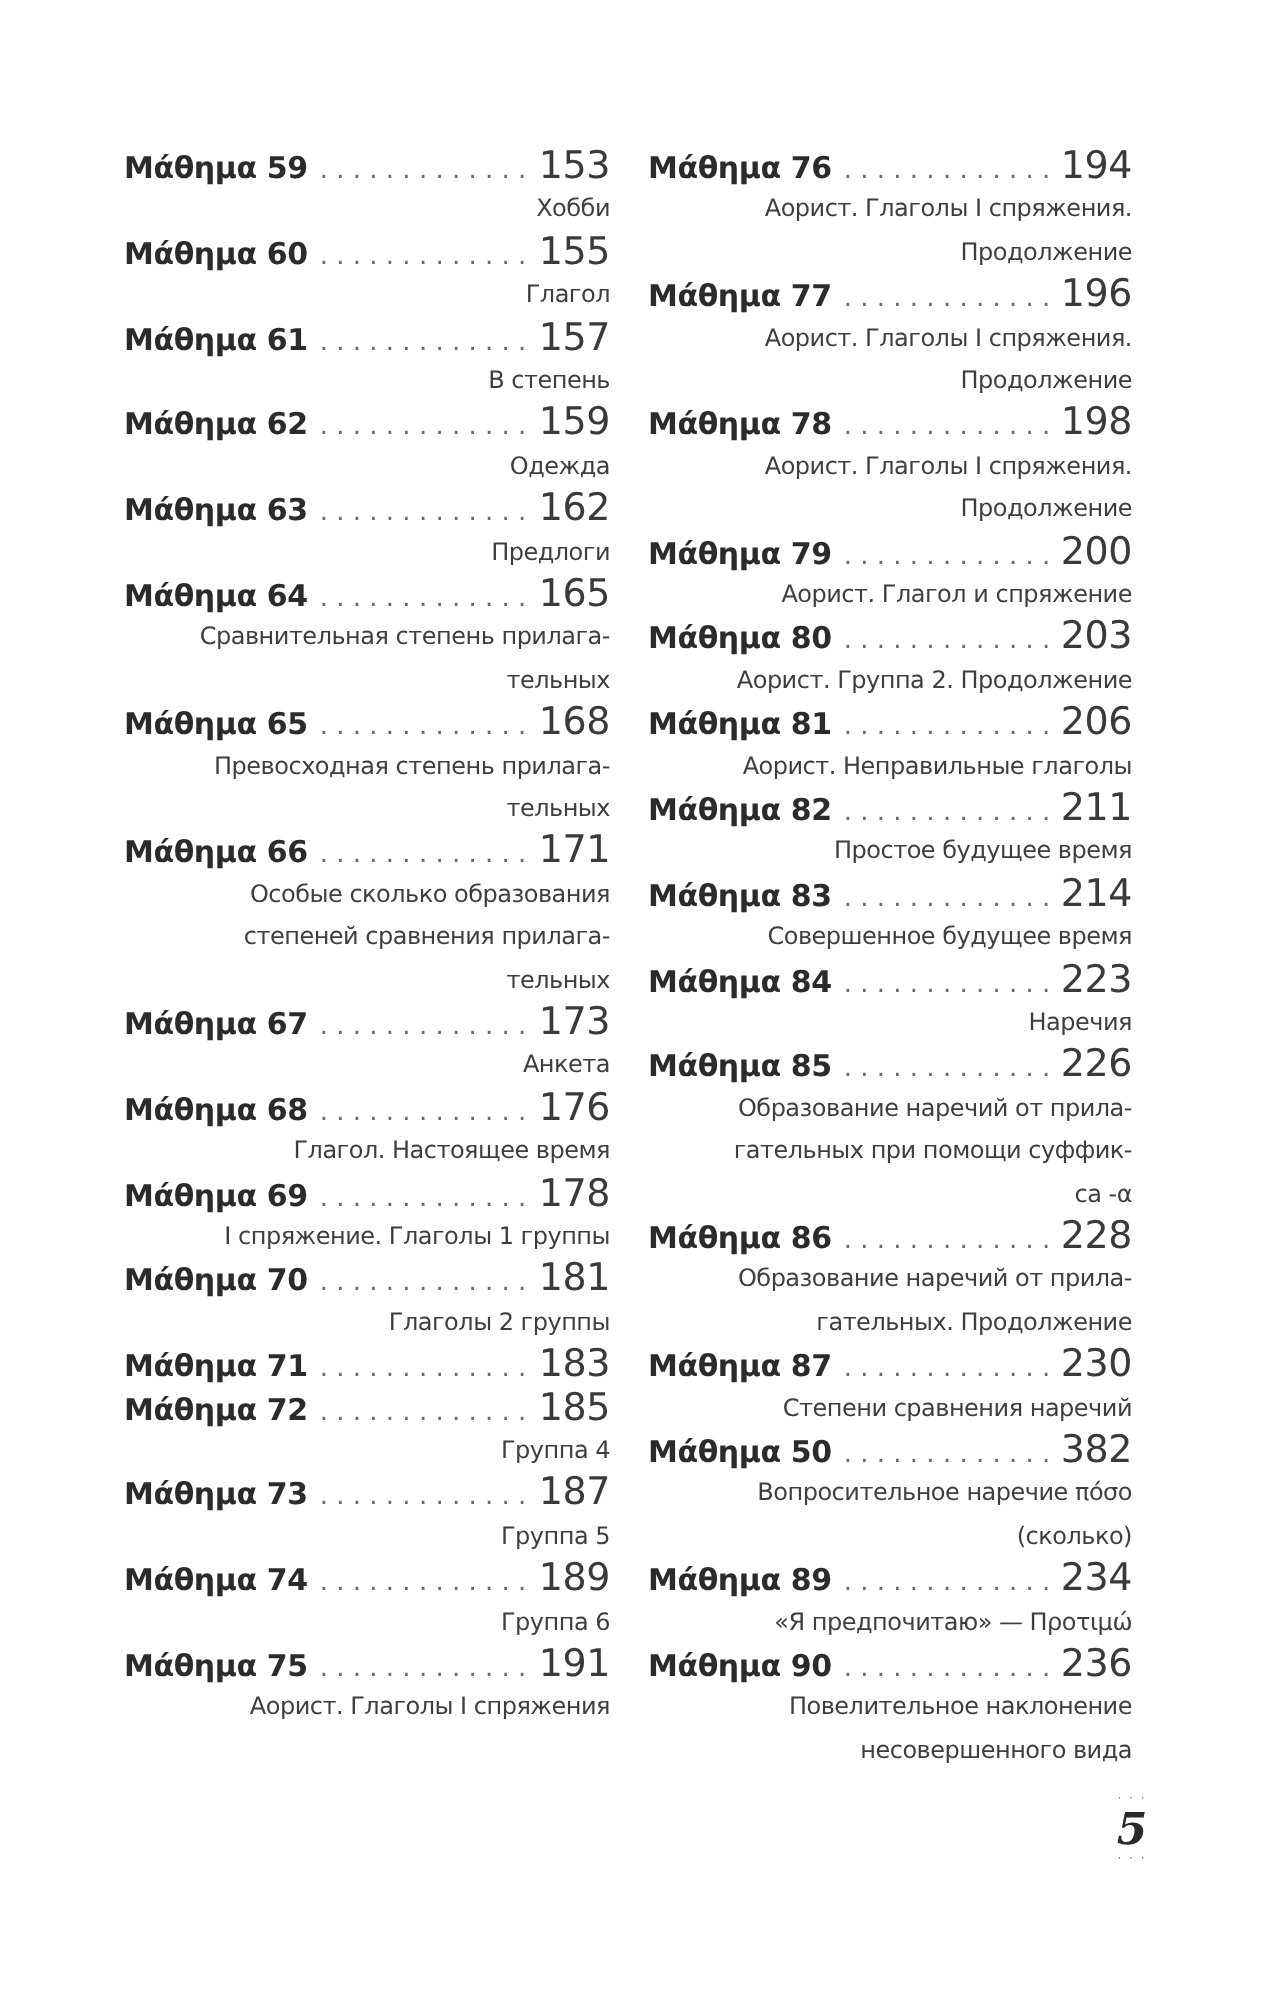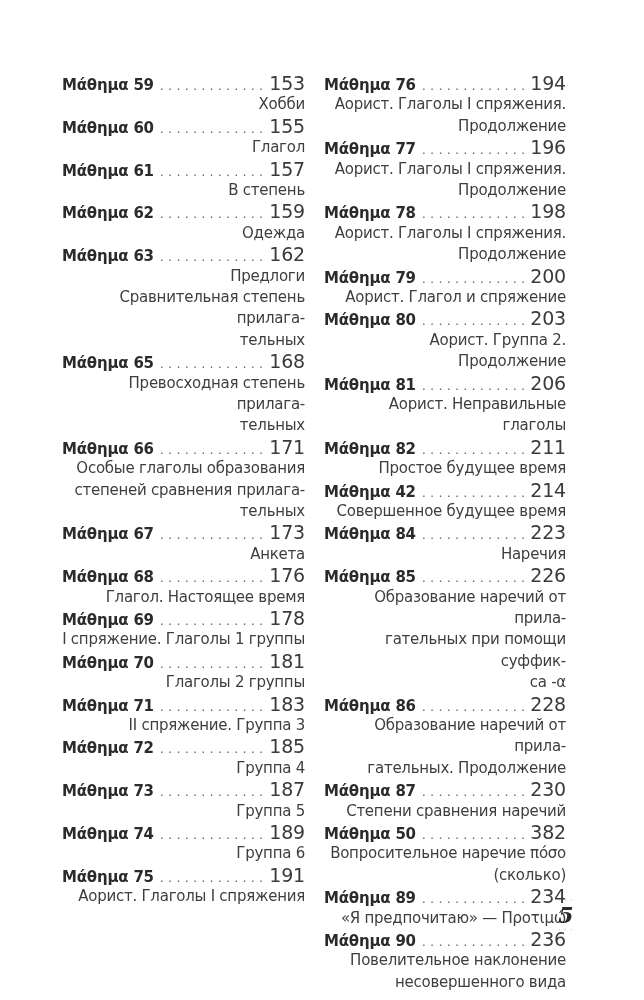--- a/index.html
+++ b/index.html
@@ -59,21 +59,21 @@
       content: ". . . . . . . . . . . . . . . . . . . . . . . . . . . . . . . . . . . . . . . . . . . .";
       letter-spacing: 0;
     }
     .page-num {
       flex: 0 0 auto;
       color: #3a3a3a;
       font-size: 19px;
       letter-spacing: -0.2px;
     }
     .entry-desc {
-      font-size: 15px;
+      font-size: 12px;
       line-height: 21.4px;
       color: #3e3e3e;
       letter-spacing: -0.25px;
       white-space: pre-line;
     }
     .folio {
       position: absolute;
       left: 555px;
       top: 897px;
       width: 22px;
@@ -133,39 +133,44 @@
   </div>
       <div class="entry">
     <div class="entry-head">
       <span class="entry-title">Μάθημα 63</span>
       <span class="leader"></span>
       <span class="page-num">162</span>
     </div>
     <div class="entry-desc">Предлоги</div>
   </div>
       <div class="entry">
+    <div class="entry-head">
+      <span class="entry-title">Μάθημα 64</span>
+      <span class="leader"></span>
+      <span class="page-num">165</span>
+    </div>
     <div class="entry-desc">Сравнительная степень прилага-
 тельных</div>
   </div>
       <div class="entry">
     <div class="entry-head">
       <span class="entry-title">Μάθημα 65</span>
       <span class="leader"></span>
       <span class="page-num">168</span>
     </div>
     <div class="entry-desc">Превосходная степень прилага-
 тельных</div>
   </div>
       <div class="entry">
     <div class="entry-head">
       <span class="entry-title">Μάθημα 66</span>
       <span class="leader"></span>
       <span class="page-num">171</span>
     </div>
-    <div class="entry-desc">Особые глаголы образования
+    <div class="entry-desc">Особые сколько образования
 степеней сравнения прилага-
 тельных</div>
   </div>
       <div class="entry">
     <div class="entry-head">
       <span class="entry-title">Μάθημα 67</span>
       <span class="leader"></span>
       <span class="page-num">173</span>
     </div>
     <div class="entry-desc">Анкета</div>
@@ -193,21 +198,20 @@
       <span class="page-num">181</span>
     </div>
     <div class="entry-desc">Глаголы 2 группы</div>
   </div>
       <div class="entry">
     <div class="entry-head">
       <span class="entry-title">Μάθημα 71</span>
       <span class="leader"></span>
       <span class="page-num">183</span>
     </div>
-    <div class="entry-desc">II спряжение. Группа 3</div>
   </div>
       <div class="entry">
     <div class="entry-head">
       <span class="entry-title">Μάθημα 72</span>
       <span class="leader"></span>
       <span class="page-num">185</span>
     </div>
     <div class="entry-desc">Группа 4</div>
   </div>
       <div class="entry">
@@ -290,21 +294,21 @@
       <div class="entry">
     <div class="entry-head">
       <span class="entry-title">Μάθημα 82</span>
       <span class="leader"></span>
       <span class="page-num">211</span>
     </div>
     <div class="entry-desc">Простое будущее время</div>
   </div>
       <div class="entry">
     <div class="entry-head">
-      <span class="entry-title">Μάθημα 42</span>
+      <span class="entry-title">Μάθημα 83</span>
       <span class="leader"></span>
       <span class="page-num">214</span>
     </div>
     <div class="entry-desc">Совершенное будущее время</div>
   </div>
       <div class="entry">
     <div class="entry-head">
       <span class="entry-title">Μάθημα 84</span>
       <span class="leader"></span>
       <span class="page-num">223</span>

